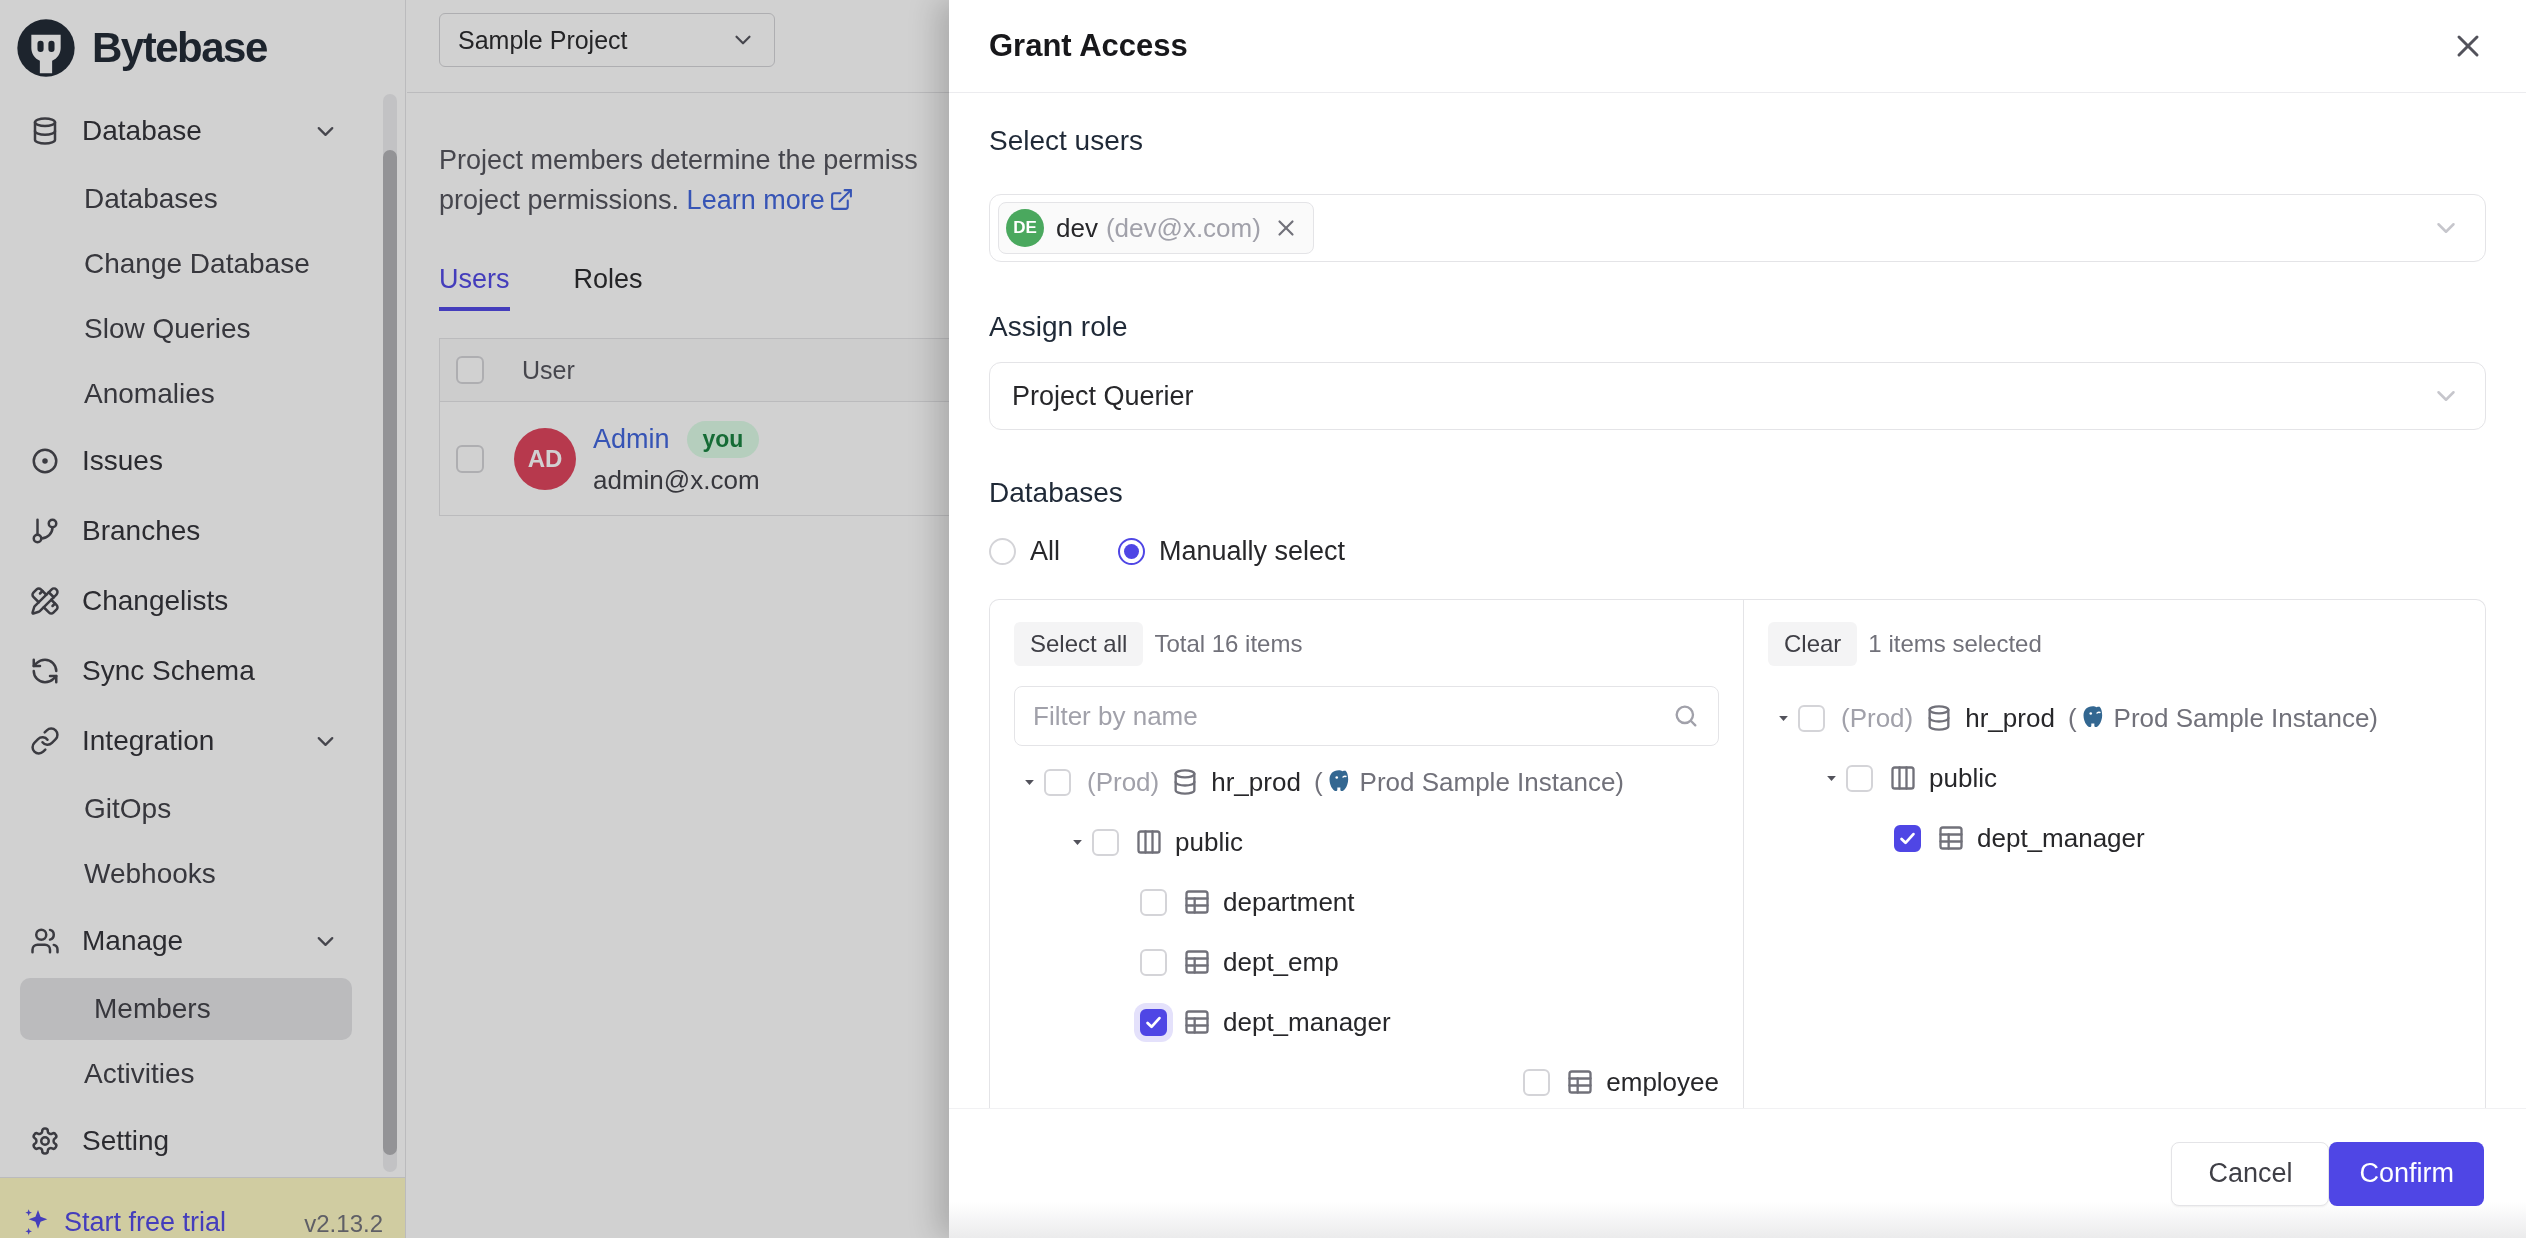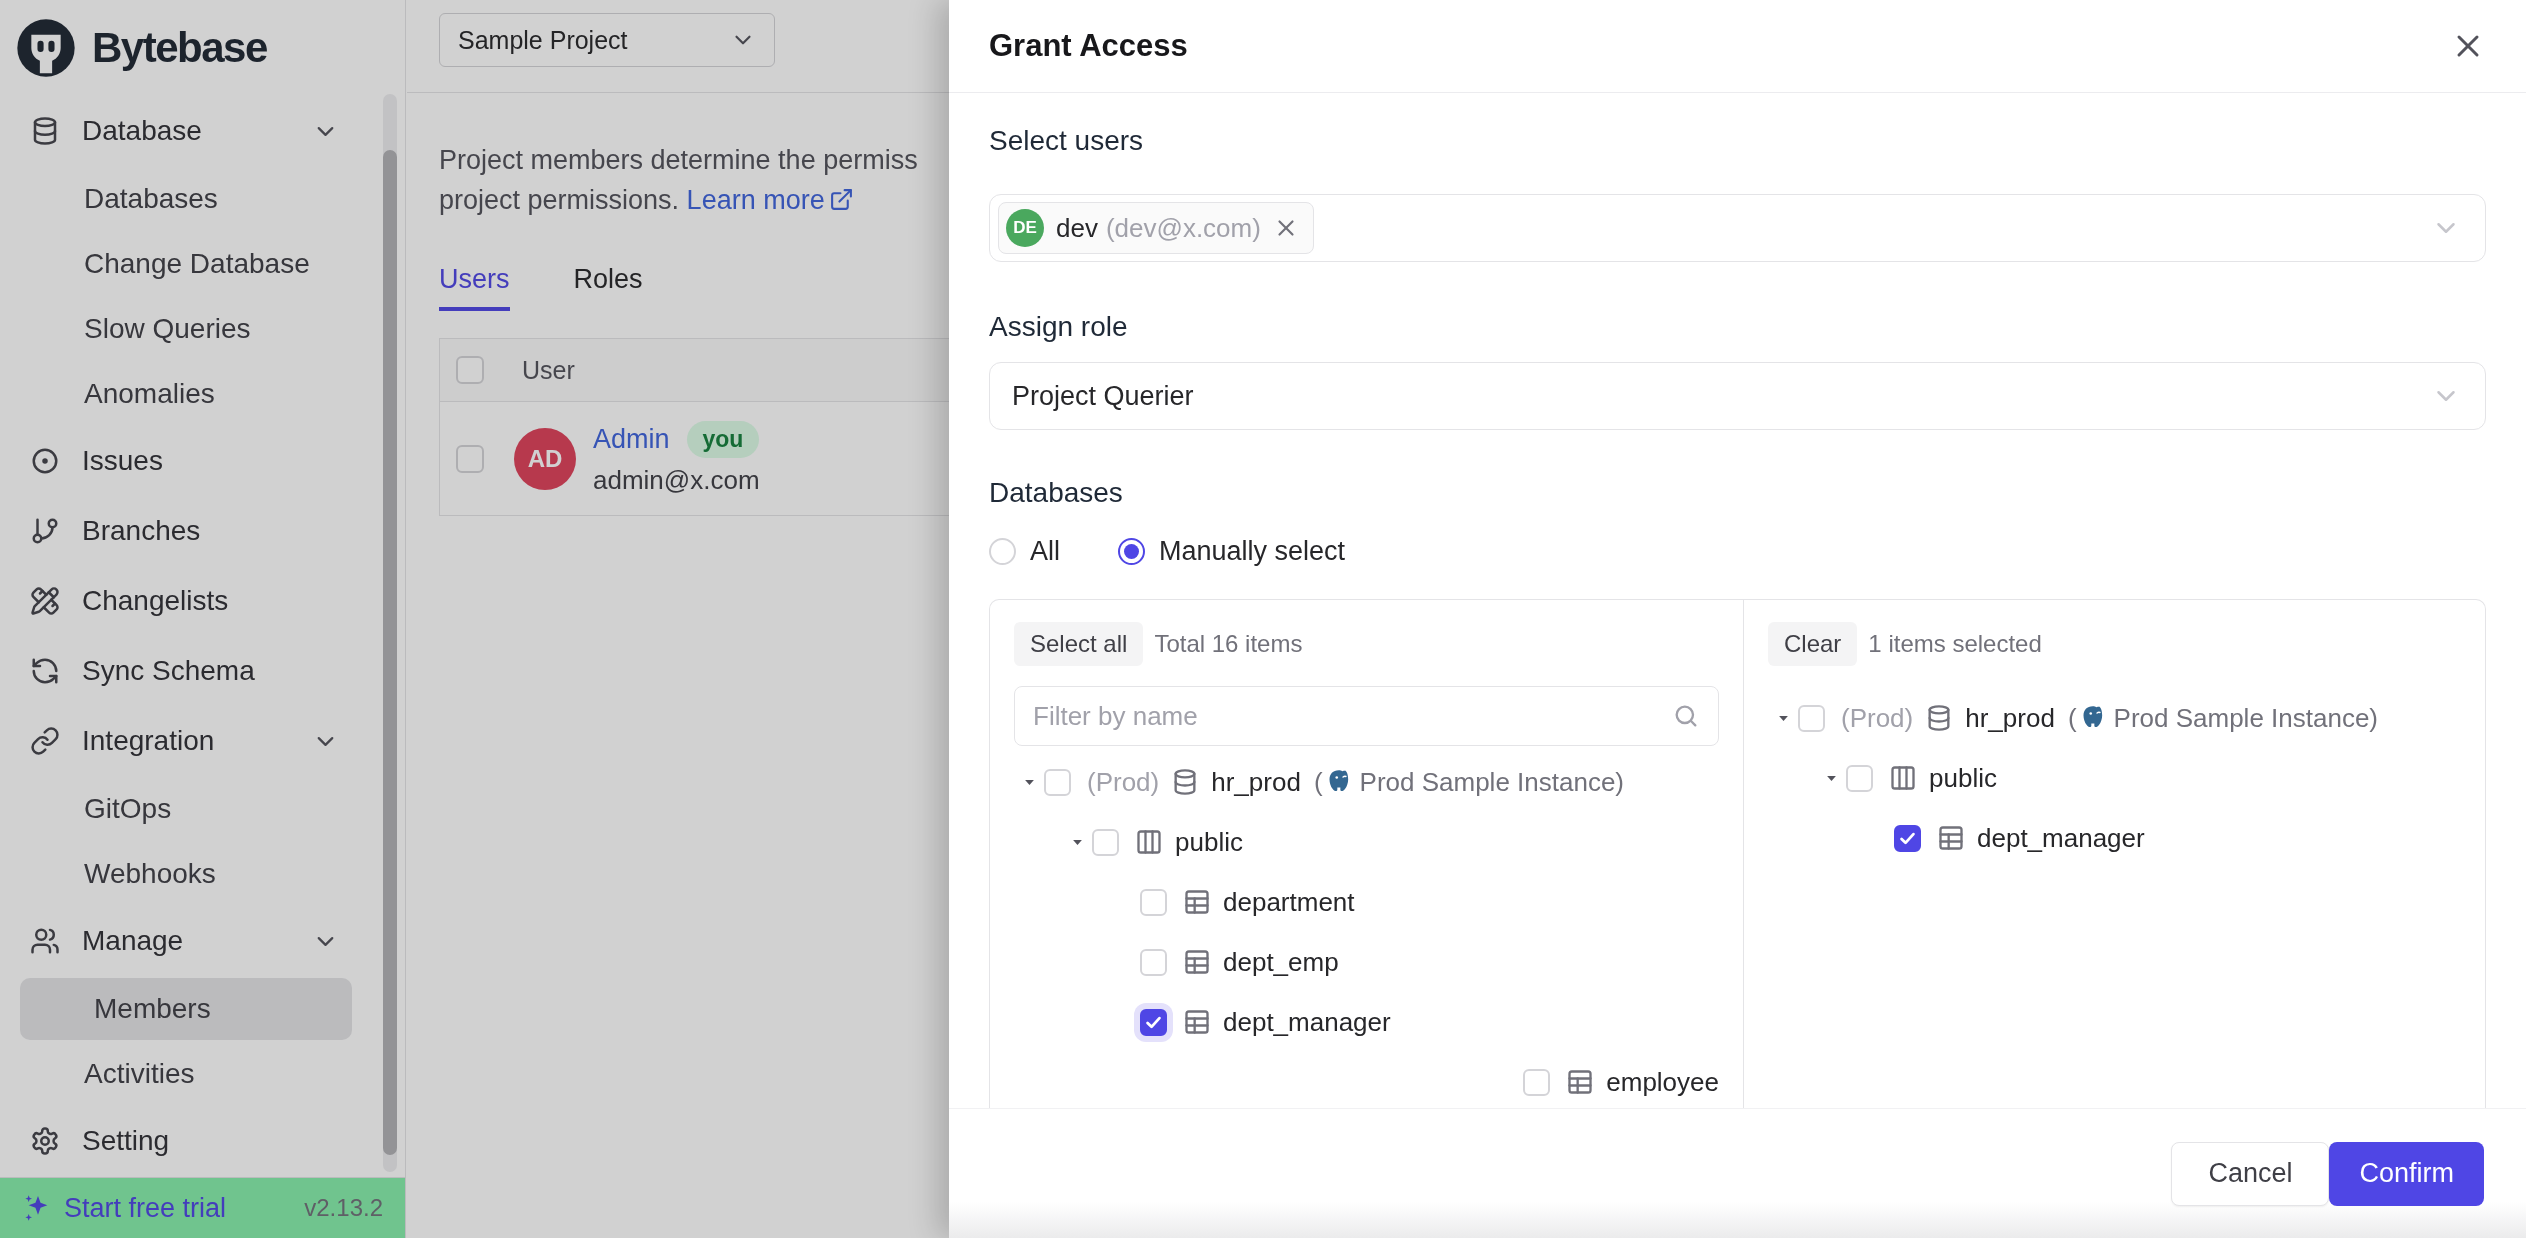--- a/index.html
+++ b/index.html
@@ -19,21 +19,21 @@
   .logo-ic{width:64px;height:64px}
   .logo-txt{font-size:42px;font-weight:800;color:#1f2733;letter-spacing:-1.5px}
   .nav-item{position:relative;height:70px;display:flex;align-items:center;padding-left:30px;font-size:28px;color:#303036;cursor:pointer}
   .nav-item .nav-ic{width:30px;height:30px;color:#44444c;margin-right:22px}
   .nav-item:not(.sub) .nav-lbl{font-weight:500}
   .nav-item.sub{height:65px;padding-left:84px;color:#3f3f46;font-weight:400}
   .nav-chev{position:absolute;right:66px;width:27px;height:27px;color:#52525b}
   .nav-item.active{background:#e4e4e7;border-radius:10px;margin:2px 53px 1px 20px;height:62px;padding-left:74px}
   .sb-track{position:absolute;top:94px;bottom:66px;right:8px;width:14px;border-radius:7px;background:#ededef}
   .sb-thumb{position:absolute;top:56px;height:1005px;left:0;width:14px;border-radius:7px;background:#b2b2b6}
-  .sidebar-footer{position:absolute;left:0;right:0;bottom:0;height:61px;border-top:1px solid var(--border);display:flex;align-items:center;gap:10px;padding:0 22px;background:#86efac}
+  .sidebar-footer{position:absolute;left:0;right:0;bottom:0;height:61px;border-top:1px solid var(--border);display:flex;align-items:flex-end;gap:10px;padding:0 22px;background:#fef9c3}
   .trial-ic{width:32px;height:32px;color:var(--c-accent)}
   .trial-lbl{font-size:27px;color:var(--c-accent)}
   .version{margin-left:auto;font-size:24px;color:var(--gray-t)}
 
   
   .topbar{position:absolute;left:407px;top:0;right:0;height:93px;background:#fff;border-bottom:1px solid var(--border)}
   .proj-select{position:absolute;left:32px;top:13px;width:336px;height:54px;border:1px solid #d4d4d8;border-radius:6px;display:flex;align-items:center;padding:0 18px;font-size:25px;color:var(--dark-t);background:#fff;cursor:pointer}
   .proj-chev{margin-left:auto;width:26px;height:26px;color:#52525b}
   .content{position:absolute;left:407px;top:94px;right:0;bottom:0;background:#fff;padding:46px 0 0 32px}
   .desc{font-size:27px;color:#52525b;line-height:40px}

